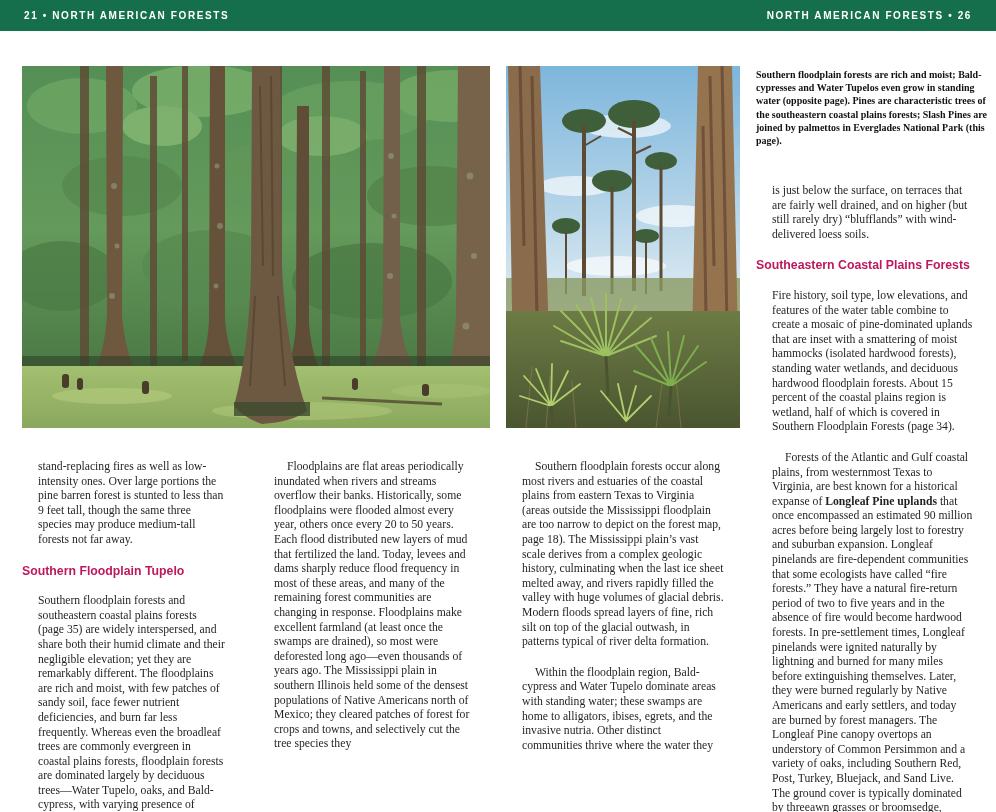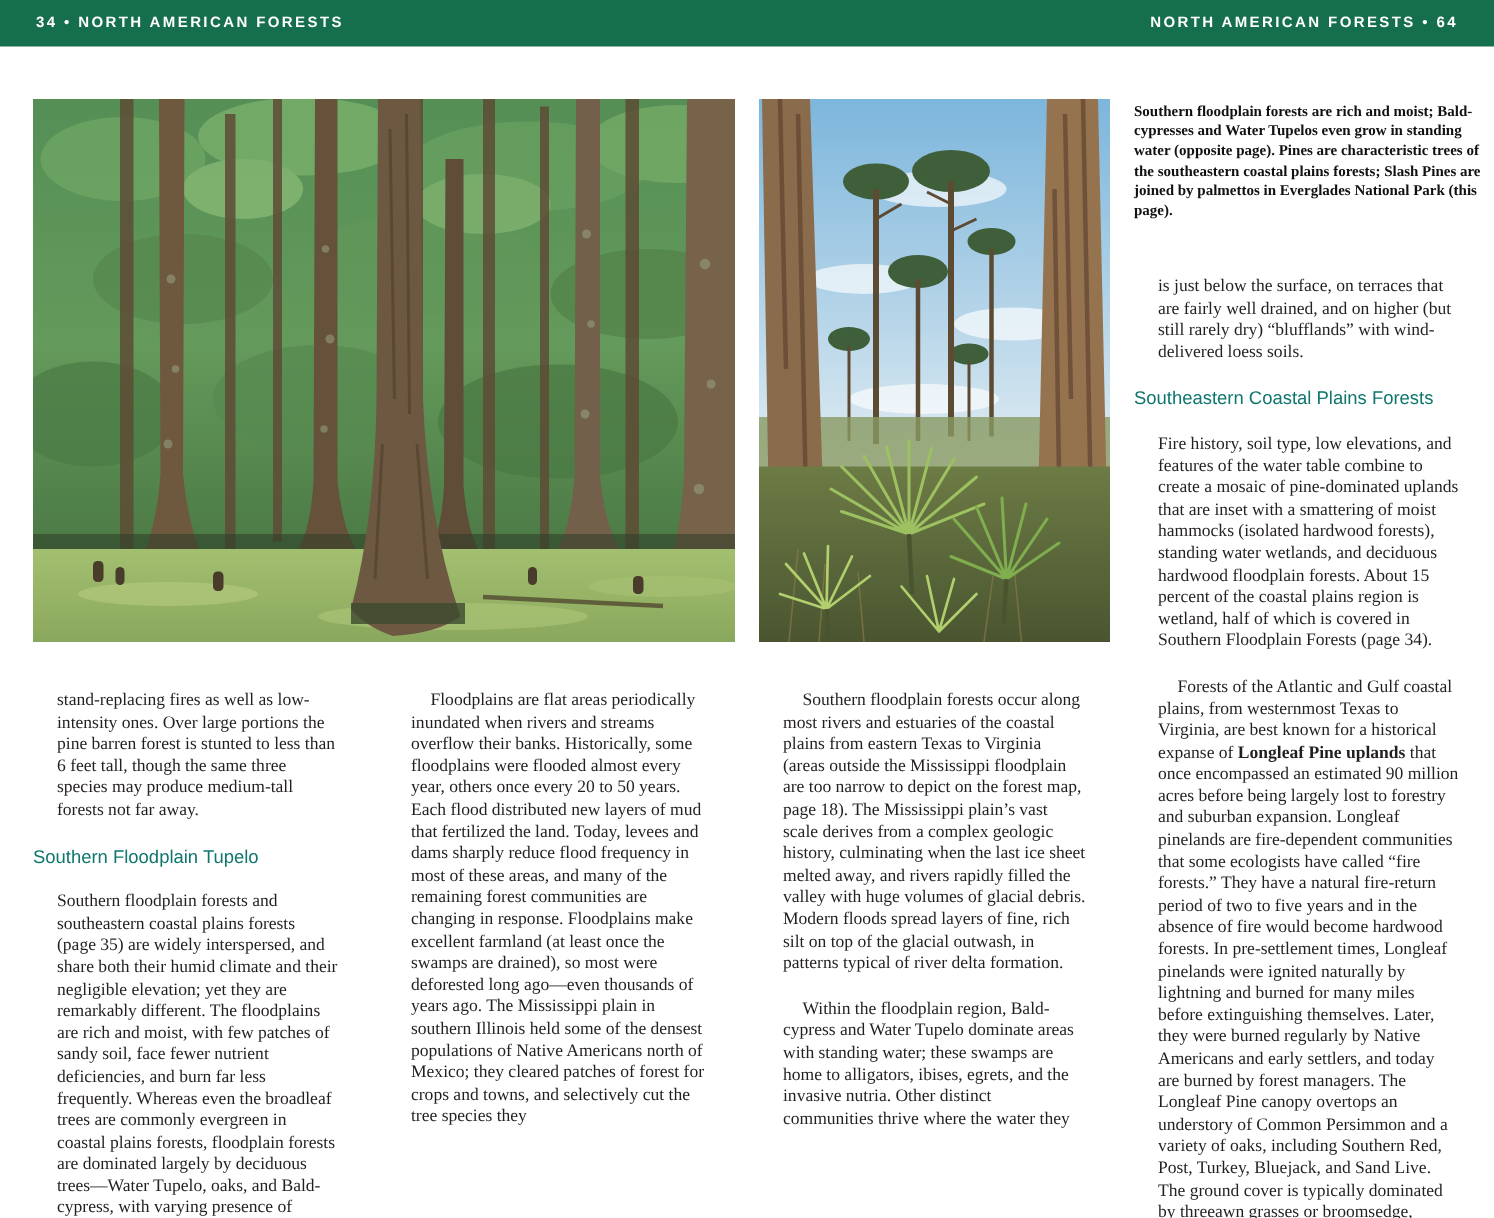--- a/index.html
+++ b/index.html
@@ -18,31 +18,31 @@
         font-family:Liberation Serif, serif;font-weight:bold;font-size:10px;
         line-height:13.2px;color:#111111;}
   .text-col{position:absolute;font-size:11.7px;line-height:14.6px;text-align:left;}
   .col1{left:22px;top:444px;width:219px;}
   .col2{left:258px;top:444px;width:231px;}
   .col3{left:506px;top:444px;width:234px;}
   .col4{left:756px;top:168px;width:233px;}
   .body-p{margin:16px;}
   .body-p.indent{text-indent:13px;}
   .body-p .bold{font-weight:bold;}
-  .col-heading{margin:7px 0 1px 0;font-family:"Liberation Sans",sans-serif;font-weight:normal;
-        font-size:12.3px;line-height:14.6px;color:#0f766e;}
+  .col-heading{margin:7px 0 1px 0;font-family:"Liberation Sans",sans-serif;font-weight:bold;
+        font-size:12.3px;line-height:14.6px;color:#be185d;}
 </style>
 </head>
 <body>
 
 <div class="page">
 
   <div class="header-bar">
-    <span class="header-text">34  •  NORTH AMERICAN FORESTS</span>
-    <span class="header-text">NORTH AMERICAN FORESTS  •  64</span>
+    <span class="header-text">21  •  NORTH AMERICAN FORESTS</span>
+    <span class="header-text">NORTH AMERICAN FORESTS  •  26</span>
   </div>
 
   <div class="photo photo-left">
     <svg viewBox="0 0 468 362" preserveAspectRatio="none">
       <defs>
         <linearGradient id="canopy" x1="0" y1="0" x2="0" y2="1">
           <stop offset="0" stop-color="#558f56"></stop>
           <stop offset="0.45" stop-color="#649a5b"></stop>
           <stop offset="0.78" stop-color="#4f7e48"></stop>
           <stop offset="1" stop-color="#3f6a3c"></stop>
@@ -189,21 +189,21 @@
       </g>
       <g stroke="#4a5530" stroke-width="3" fill="none">
         <path d="M100 290 L102 330 M165 320 L163 350 M45 340 L47 362"></path>
       </g>
     </svg>
   </div>
 
   <div class="caption">Southern floodplain forests are rich and moist; Bald-cypresses and Water Tupelos even grow in standing water (opposite page). Pines are characteristic trees of the southeastern coastal plains forests; Slash Pines are joined by palmettos in Everglades National Park (this page).</div>
 
   <div class="text-col col1">
-      <p class="body-p">stand-replacing fires as well as low-intensity ones. Over large portions the pine barren forest is stunted to less than 6 feet tall, though the same three species may produce medium-tall forests not far away.</p>
+      <p class="body-p">stand-replacing fires as well as low-intensity ones. Over large portions the pine barren forest is stunted to less than 9 feet tall, though the same three species may produce medium-tall forests not far away.</p>
       <h3 class="col-heading">Southern Floodplain Tupelo</h3>
       <p class="body-p">Southern floodplain forests and southeastern coastal plains forests (page 35) are widely interspersed, and share both their humid climate and their negligible elevation; yet they are remarkably different. The floodplains are rich and moist, with few patches of sandy soil, face fewer nutrient deficiencies, and burn far less frequently. Whereas even the broadleaf trees are commonly evergreen in coastal plains forests, floodplain forests are dominated largely by deciduous trees—Water Tupelo, oaks, and Bald-cypress, with varying presence of Sweetgum, American Sycamore, American Hornbeam, hickories, ashes, and elms. Only Bald-cypress is</p>
     </div>
   <div class="text-col col2">
       <p class="body-p indent">Floodplains are flat areas periodically inundated when rivers and streams overflow their banks. Historically, some floodplains were flooded almost every year, others once every 20 to 50 years. Each flood distributed new layers of mud that fertilized the land. Today, levees and dams sharply reduce flood frequency in most of these areas, and many of the remaining forest communities are changing in response. Floodplains make excellent farmland (at least once the swamps are drained), so most were deforested long ago—even thousands of years ago. The Mississippi plain in southern Illinois held some of the densest populations of Native Americans north of Mexico; they cleared patches of forest for crops and towns, and selectively cut the tree species they</p>
     </div>
   <div class="text-col col3">
       <p class="body-p indent">Southern floodplain forests occur along most rivers and estuaries of the coastal plains from eastern Texas to Virginia (areas outside the Mississippi floodplain are too narrow to depict on the forest map, page 18). The Mississippi plain’s vast scale derives from a complex geologic history, culminating when the last ice sheet melted away, and rivers rapidly filled the valley with huge volumes of glacial debris. Modern floods spread layers of fine, rich silt on top of the glacial outwash, in patterns typical of river delta formation.</p>
       <p class="body-p indent">Within the floodplain region, Bald-cypress and Water Tupelo dominate areas with standing water; these swamps are home to alligators, ibises, egrets, and the invasive nutria. Other distinct communities thrive where the water they</p>
     </div>

